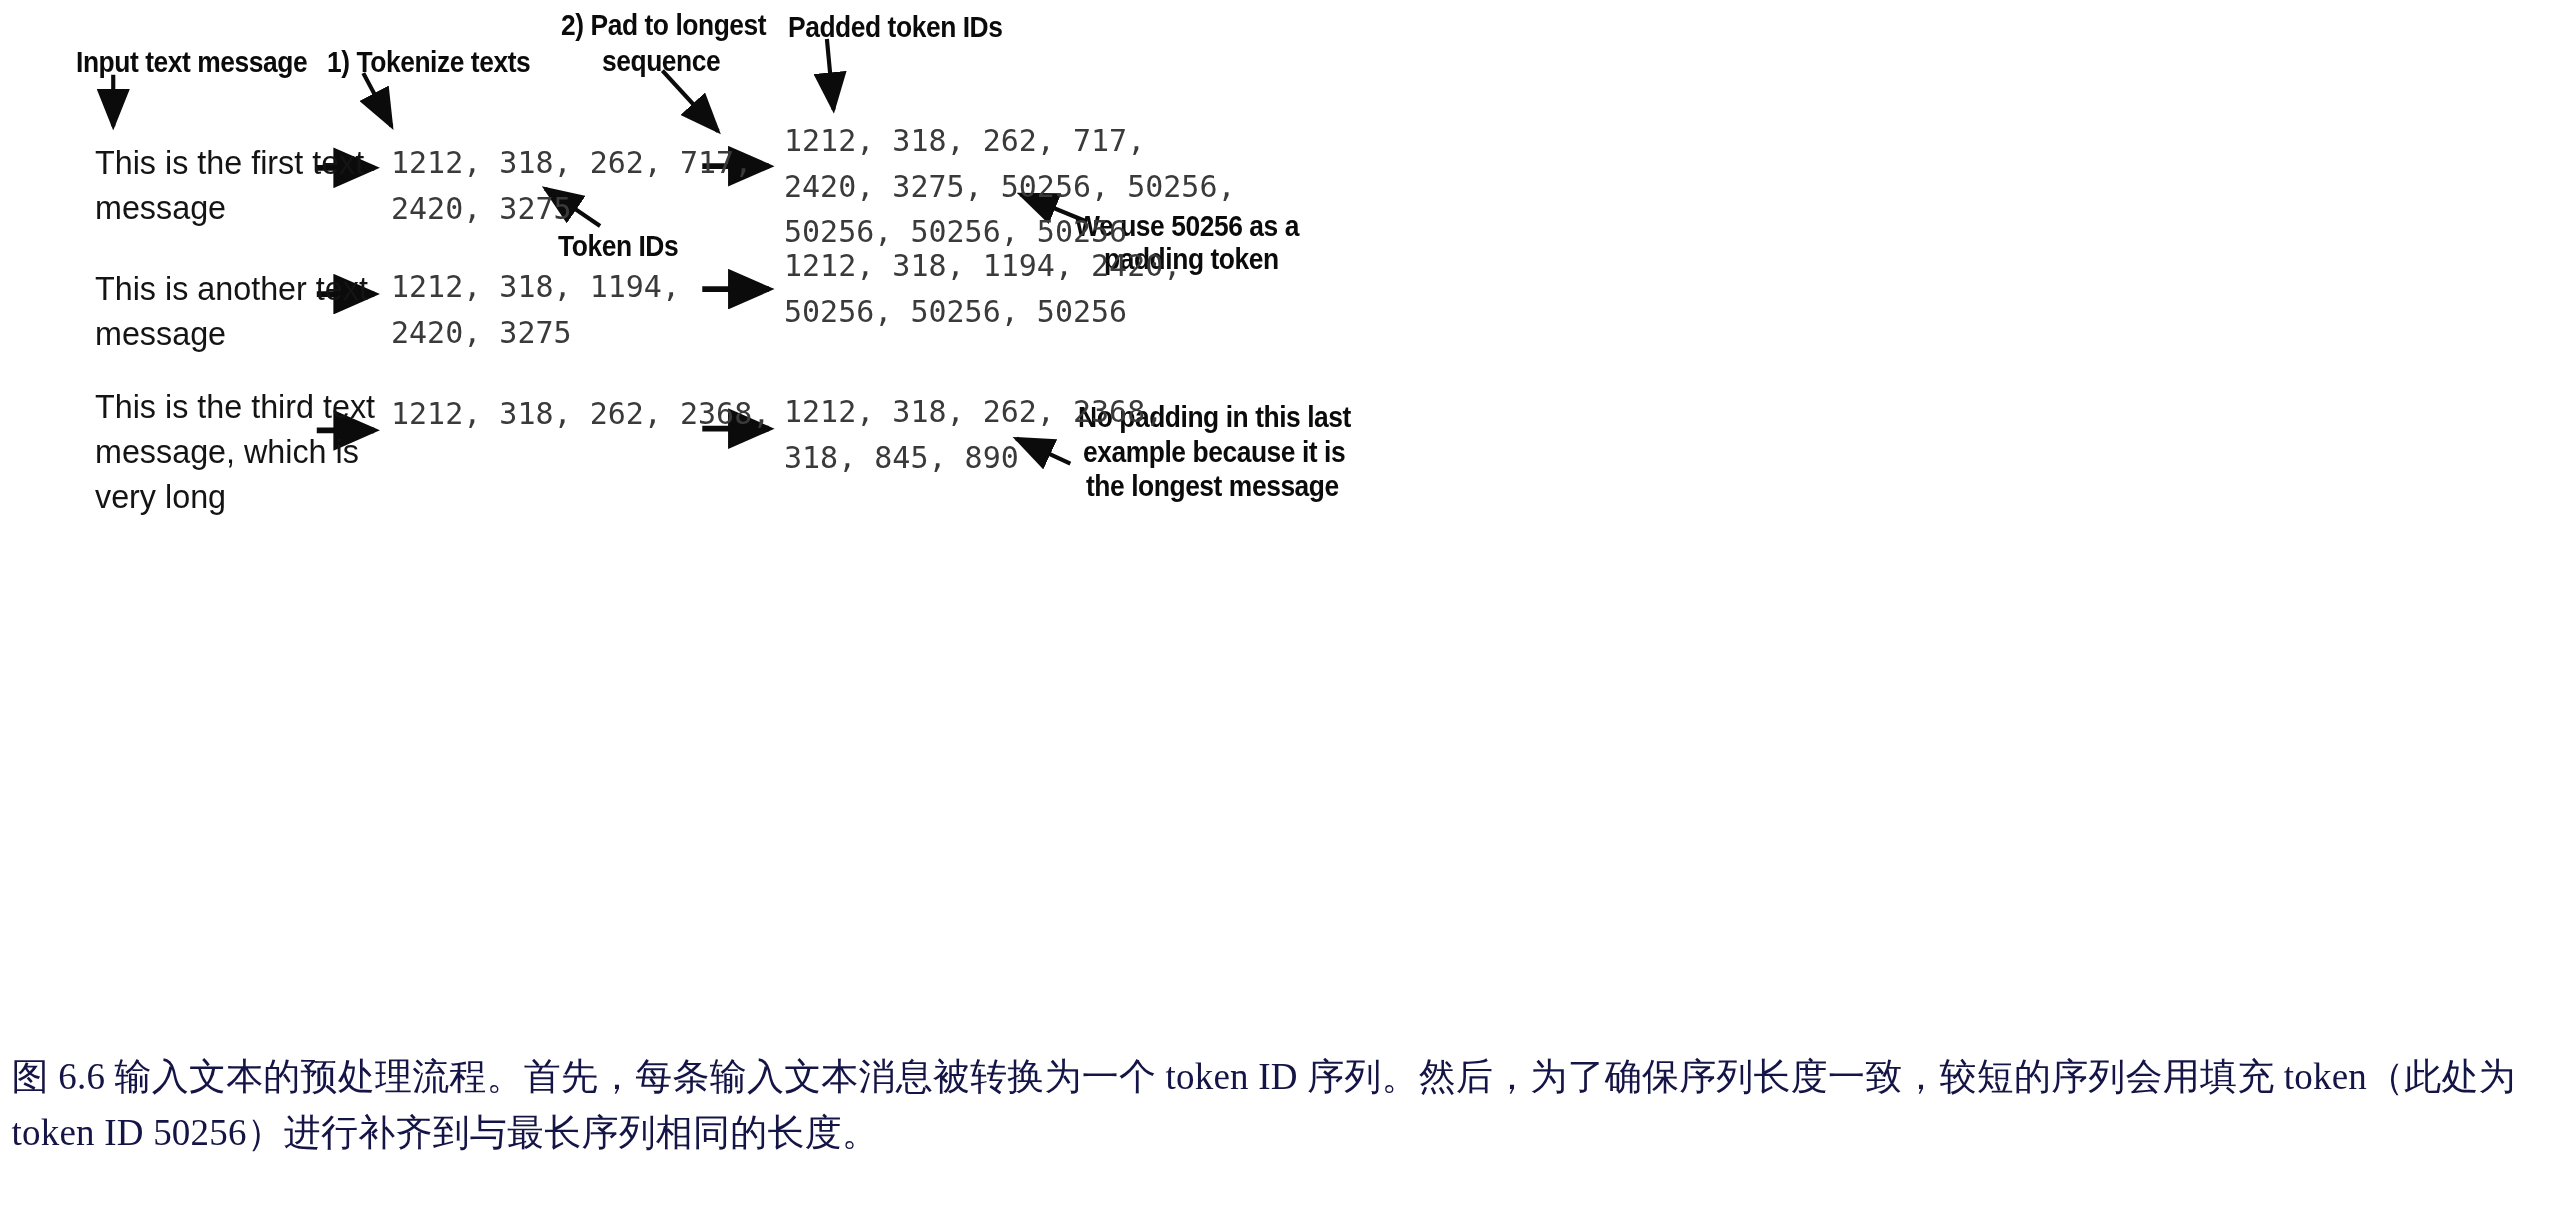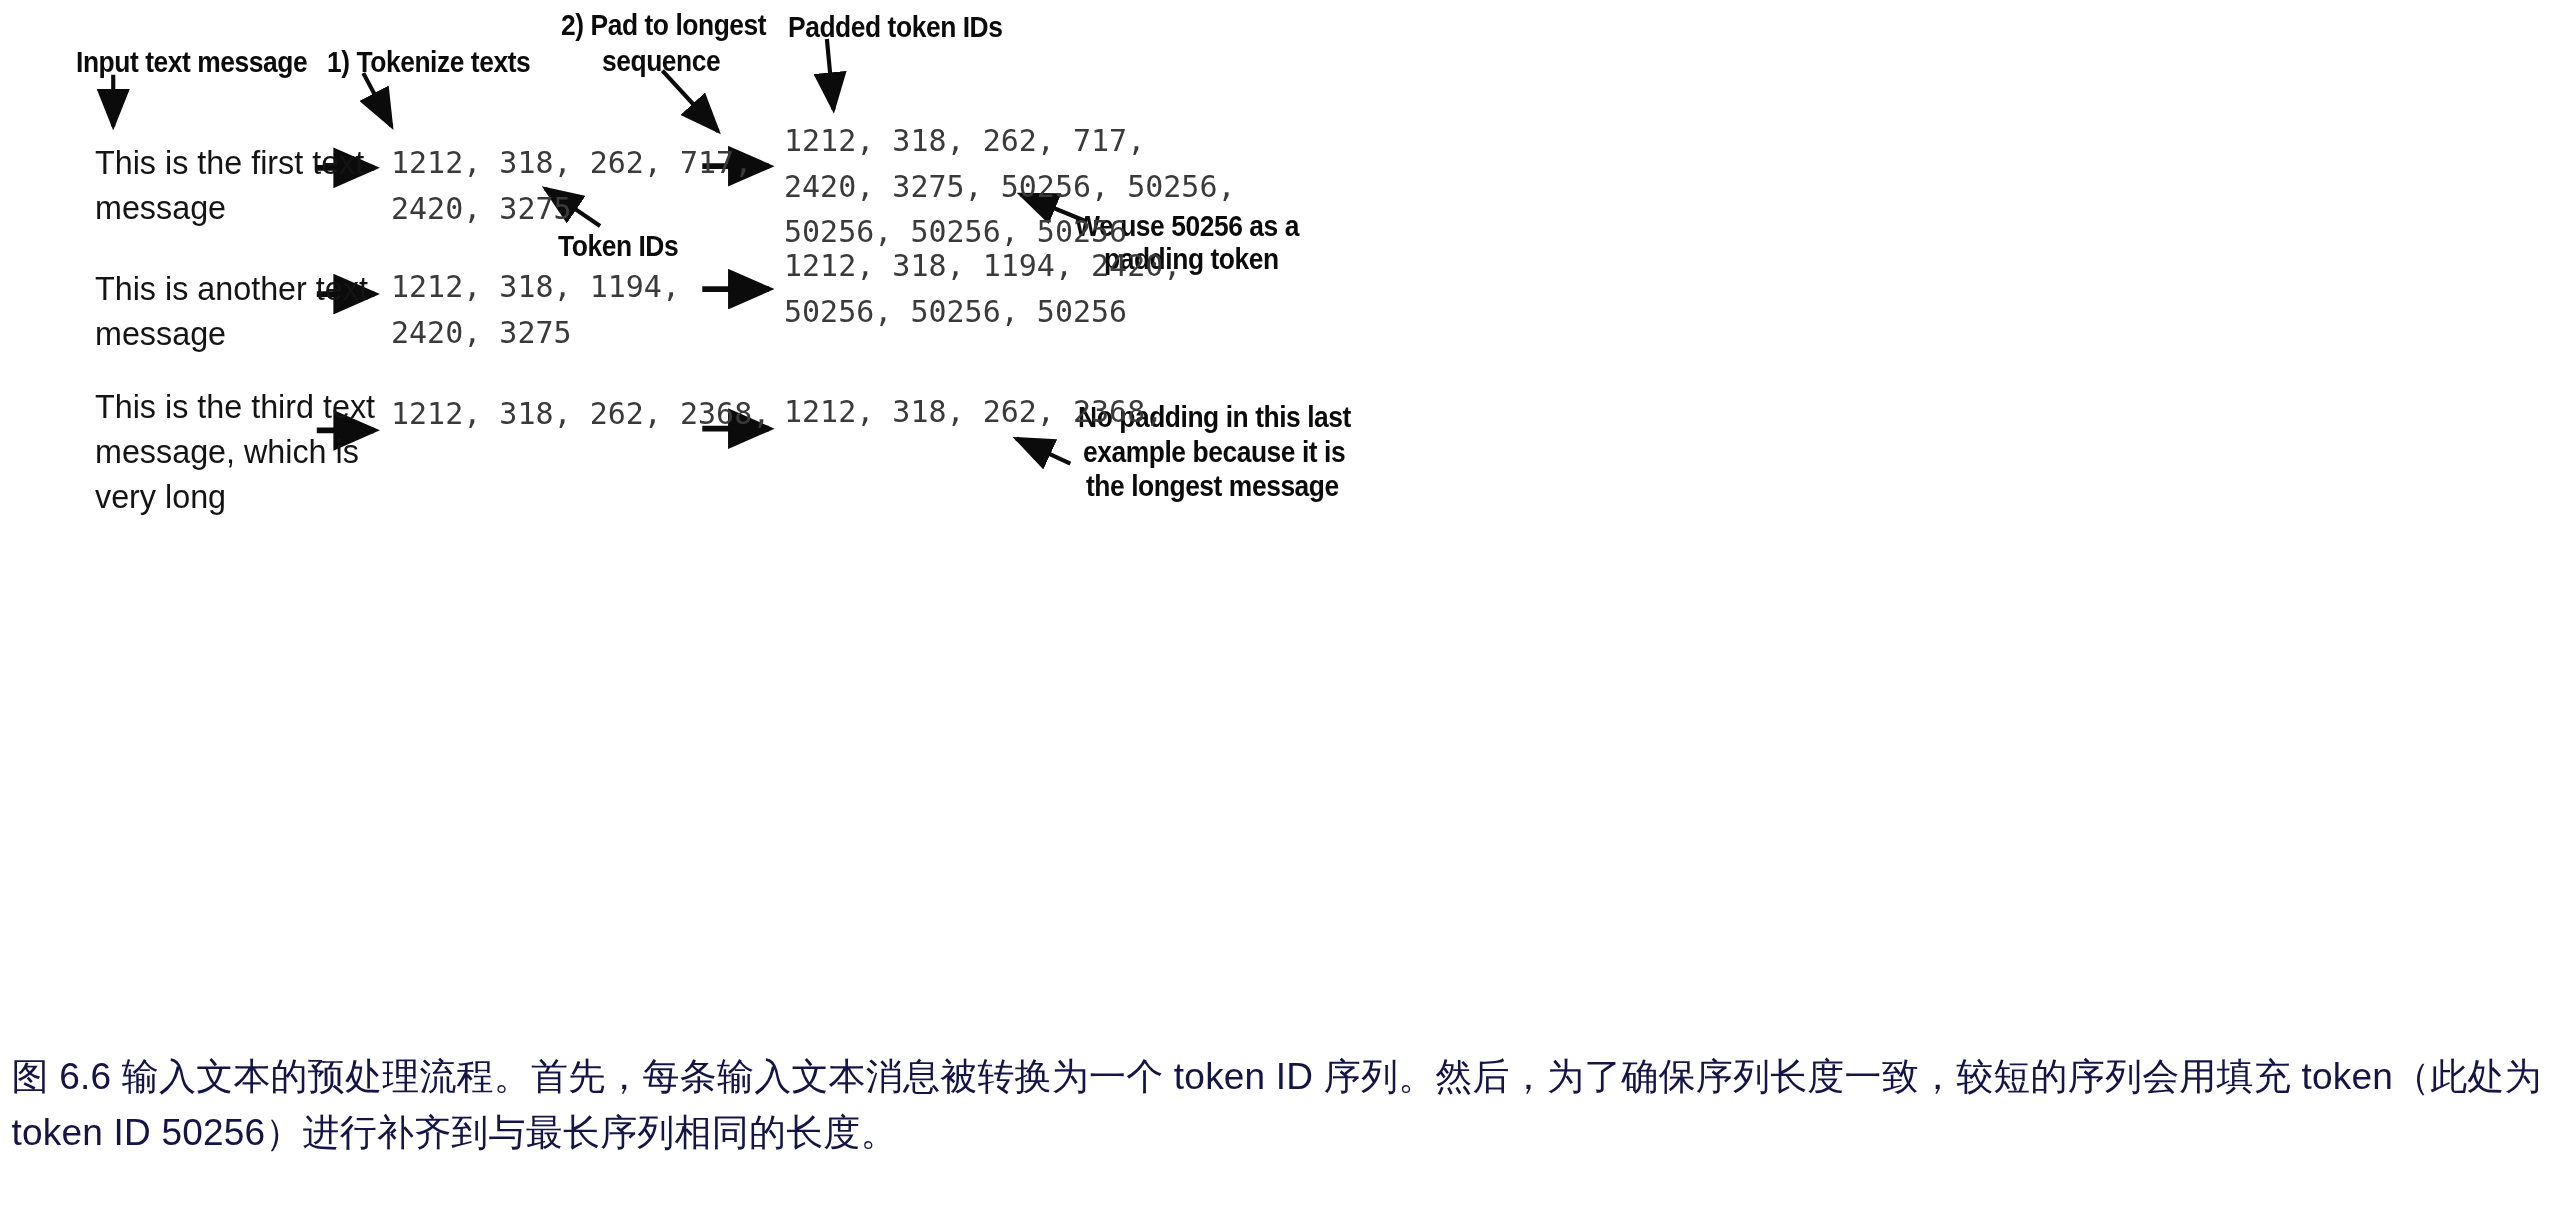--- a/index.html
+++ b/index.html
@@ -62,21 +62,21 @@
 
   
   .caption {
     position: absolute;
     left: 11.6px;
     top: 1049px;
     width: 2551px;
     color: #141446;
     font-size: 37px;
     line-height: 1.52;
-    font-family: Liberation Sans, sans-serif;
+    font-family: Liberation Serif, serif;
     letter-spacing: 0.2px;
   }
 
   
   .arrows {
     position: absolute;
     left: 0; top: 0;
     width: 2576px;
     height: 1208px;
     pointer-events: none;
@@ -173,18 +173,18 @@
   <div class="msg" style="left:95px; top:384px;">This is the third text
 message, which is
 very long</div>
 
   <div class="ids" id="ids-row-1" style="left:391px; top:140px;"><div>1212, 318, 262, 717,</div><div>2420, 3275</div></div>
   <div class="ids" id="ids-row-2" style="left:391px; top:264px;"><div>1212, 318, 1194,</div><div>2420, 3275</div></div>
   <div class="ids" id="ids-row-3" style="left:391px; top:391px;"><div>1212, 318, 262, 2368,</div></div>
 
   <div class="ids" id="pad-row-1" style="left:784px; top:118px;"><div><span>1212, 318, 262, 717,</span></div><div><span>2420, 3275, </span><span class="pad">50256, 50256,</span></div><div><span class="pad">50256, 50256, 50256</span></div></div>
   <div class="ids" id="pad-row-2" style="left:784px; top:243px;"><div><span>1212, 318, 1194, 2420,</span></div><div><span class="pad">50256, 50256, 50256</span></div></div>
-  <div class="ids" id="pad-row-3" style="left:784px; top:389px;"><div><span>1212, 318, 262, 2368,</span></div></div>
+  <div class="ids" id="pad-row-3" style="left:784px; top:389px;"><div><span>1212, 318, 262, 2368,</span></div><div><span>318, 845, 890</span></div></div>
 
   <div class="caption">图 6.6 输入文本的预处理流程。首先，每条输入文本消息被转换为一个 token ID 序列。然后，为了确保序列长度一致，较短的序列会用填充 token（此处为 token ID 50256）进行补齐到与最长序列相同的长度。</div>
 
 </div>
 
 
 </body></html>

